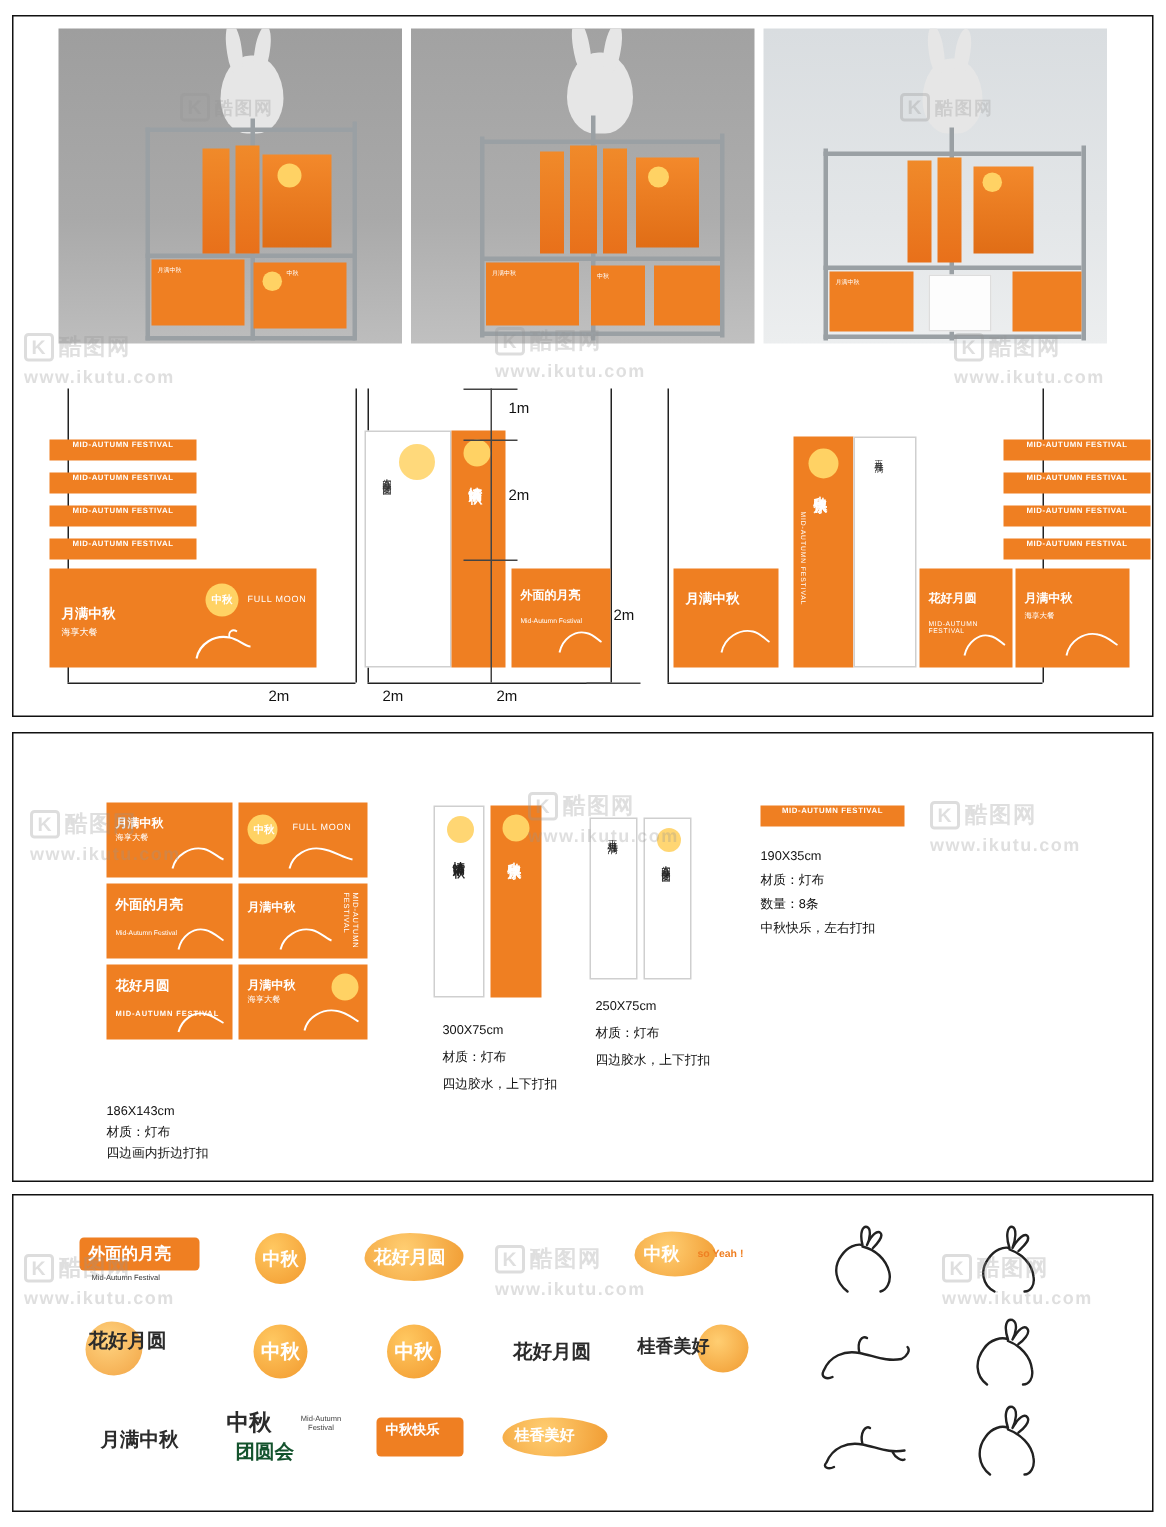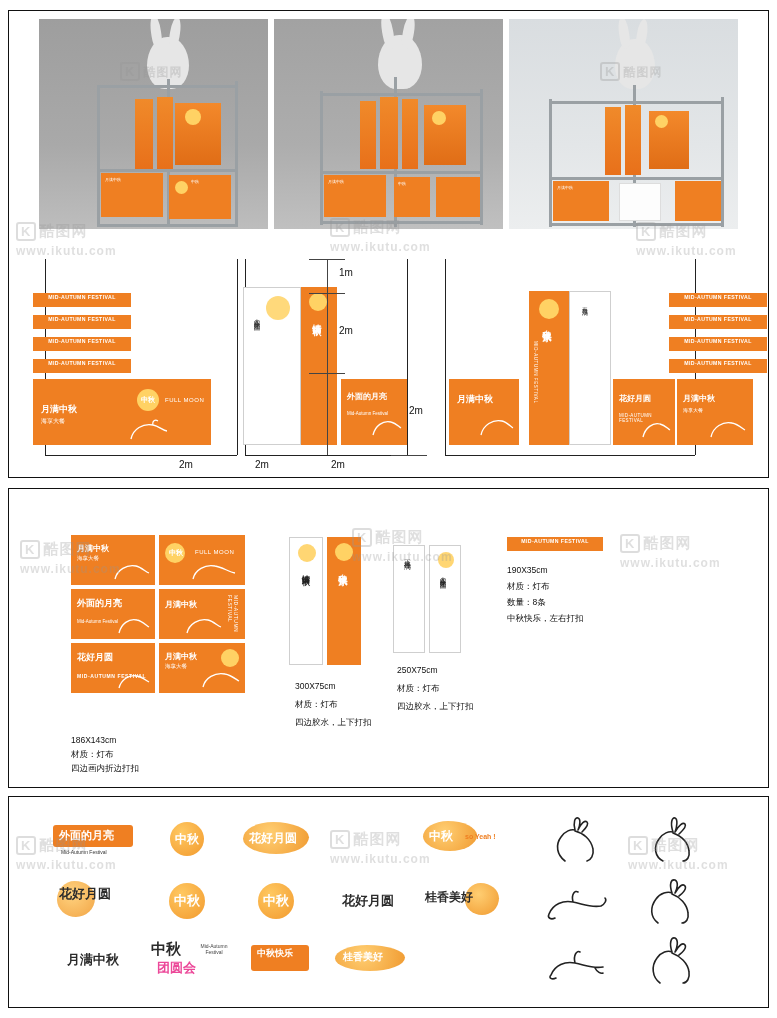--- a/index.html
+++ b/index.html
@@ -605,21 +605,21 @@
     </div>
 
     <div class="logo-cell" style="left:40px;top:140px;width:88px;height:46px;">
       <div class="logo-cn" style="font-size:13px;">月满中秋</div>
     </div>
 
     <div class="logo-cell" style="left:138px;top:138px;width:86px;height:50px;">
       <div style="position:relative;width:86px;height:50px;">
         <div class="logo-cn" style="position:absolute;left:4px;top:6px;font-size:15px;">中秋</div>
         <div style="position:absolute;left:48px;top:8px;font-size:5px;color:#444;">Mid-Autumn Festival</div>
-        <div class="logo-cn" style="position:absolute;left:10px;top:26px;font-size:13px;color:#ec4899;">团圆会</div>
+        <div class="logo-cn" style="position:absolute;left:10px;top:26px;font-size:13px;color:#14532d;">团圆会</div>
       </div>
     </div>
 
     <div class="logo-cell" style="left:236px;top:140px;width:78px;height:44px;">
       <div style="position:relative;width:78px;height:44px;">
         <div style="position:absolute;left:6px;top:8px;width:58px;height:26px;background:#ef7f22;border-radius:3px;"></div>
         <div style="position:absolute;left:12px;top:12px;color:#fff;font-size:9px;font-weight:bold;line-height:1.05;">中秋快乐</div>
       </div>
     </div>
 

